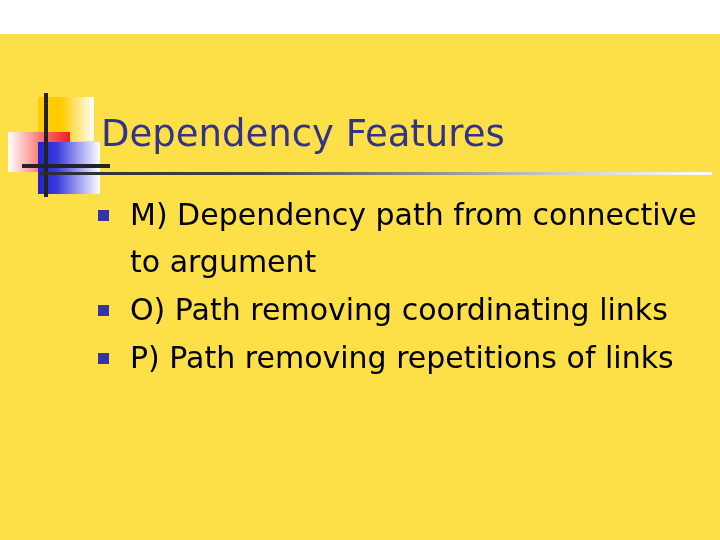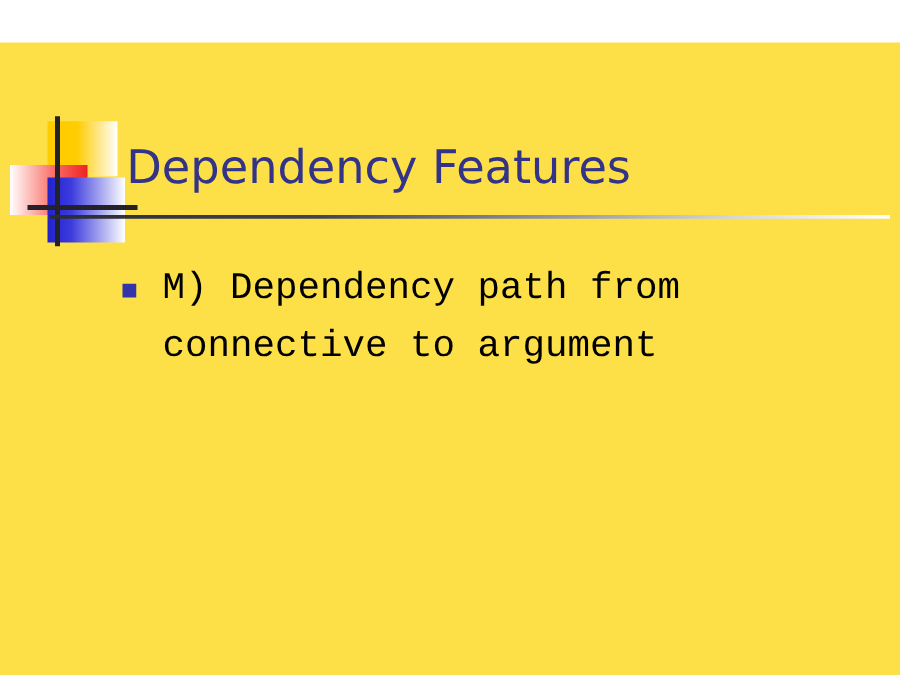--- a/index.html
+++ b/index.html
@@ -90,26 +90,25 @@
     top: 138px;
     width: 672px;
     height: 3px;
     background: linear-gradient(to right, #2b2b33 0%, #44444d 32%, #9a9aa2 62%, #d8d8dc 82%, #ffffff 100%);
   }
 
   
   .body-list {
     position: absolute;
     left: 96px;
-    top: 174px;
+    top: 157px;
     width: 616px;
     list-style: none;
     margin: 0;
     padding: 0;
-    font-family: Liberation Mono, monospace;
   }
   .body-item {
     position: relative;
     padding-left: 34px;
     font-size: 30px;
     line-height: 47px;
     color: #000000;
     margin: 0 0 1px 0;
   }
   .bullet-square {
@@ -139,15 +138,23 @@
 
   <div class="title">Dependency Features</div>
 
   <div class="divider"></div>
 
   <ul class="body-list">
     <li class="body-item">
       <span class="bullet-square"></span>
       <span class="item-text">M) Dependency path from connective to argument</span>
     </li>
+    <li class="body-item">
+      <span class="bullet-square"></span>
+      <span class="item-text">O) Path removing coordinating links</span>
+    </li>
+    <li class="body-item">
+      <span class="bullet-square"></span>
+      <span class="item-text">P) Path removing repetitions of links</span>
+    </li>
   </ul>
 
 </div>
 
 </body></html>

